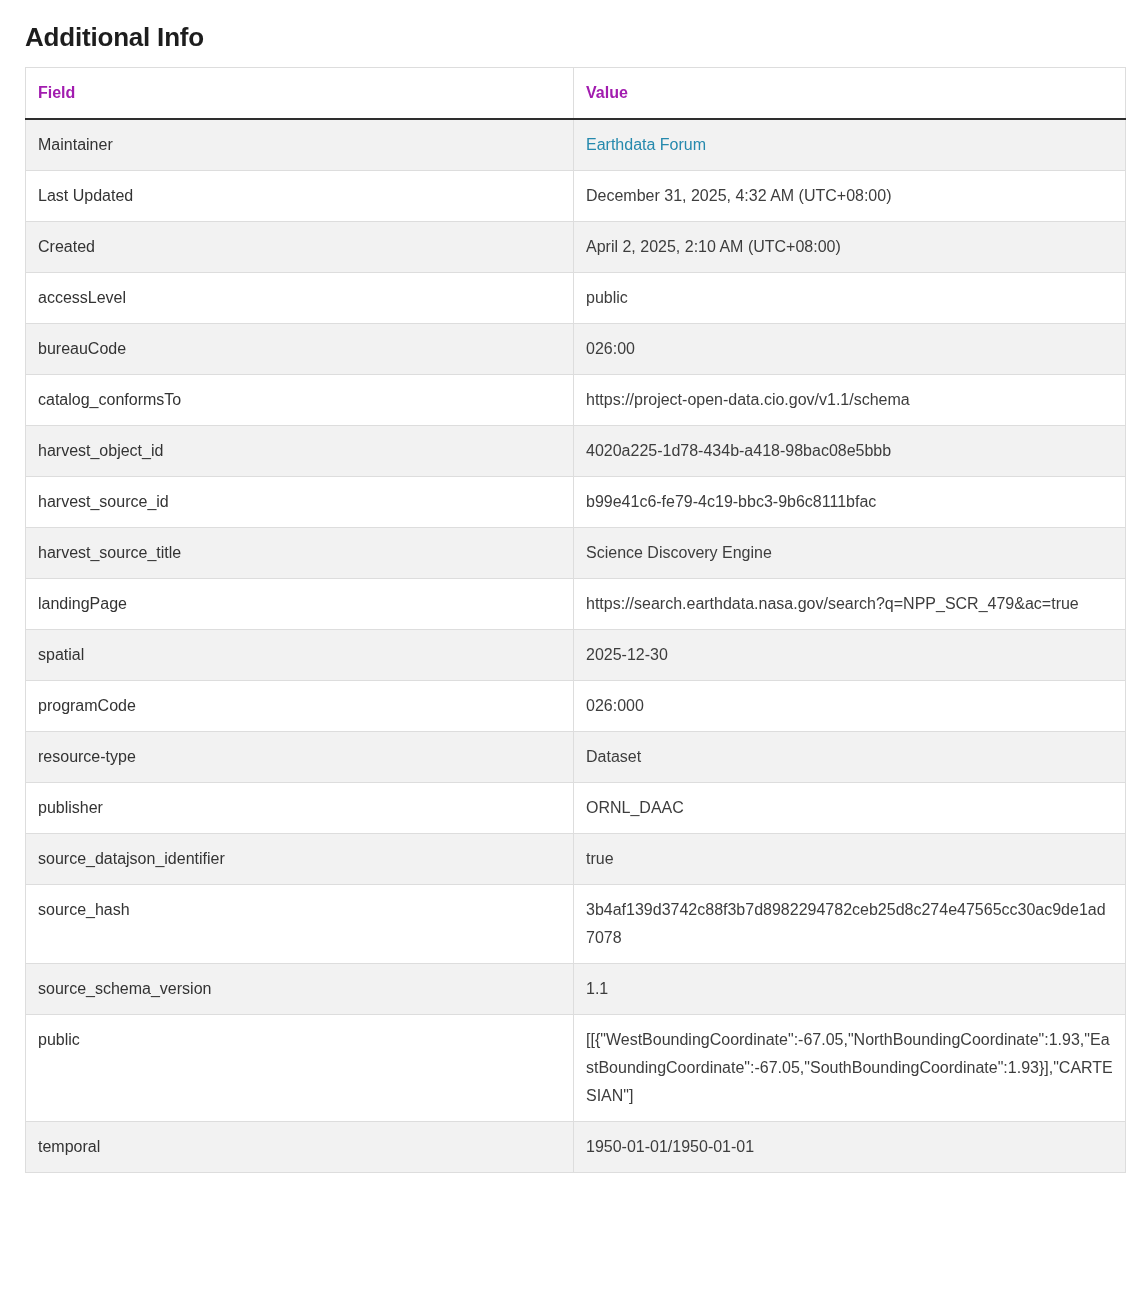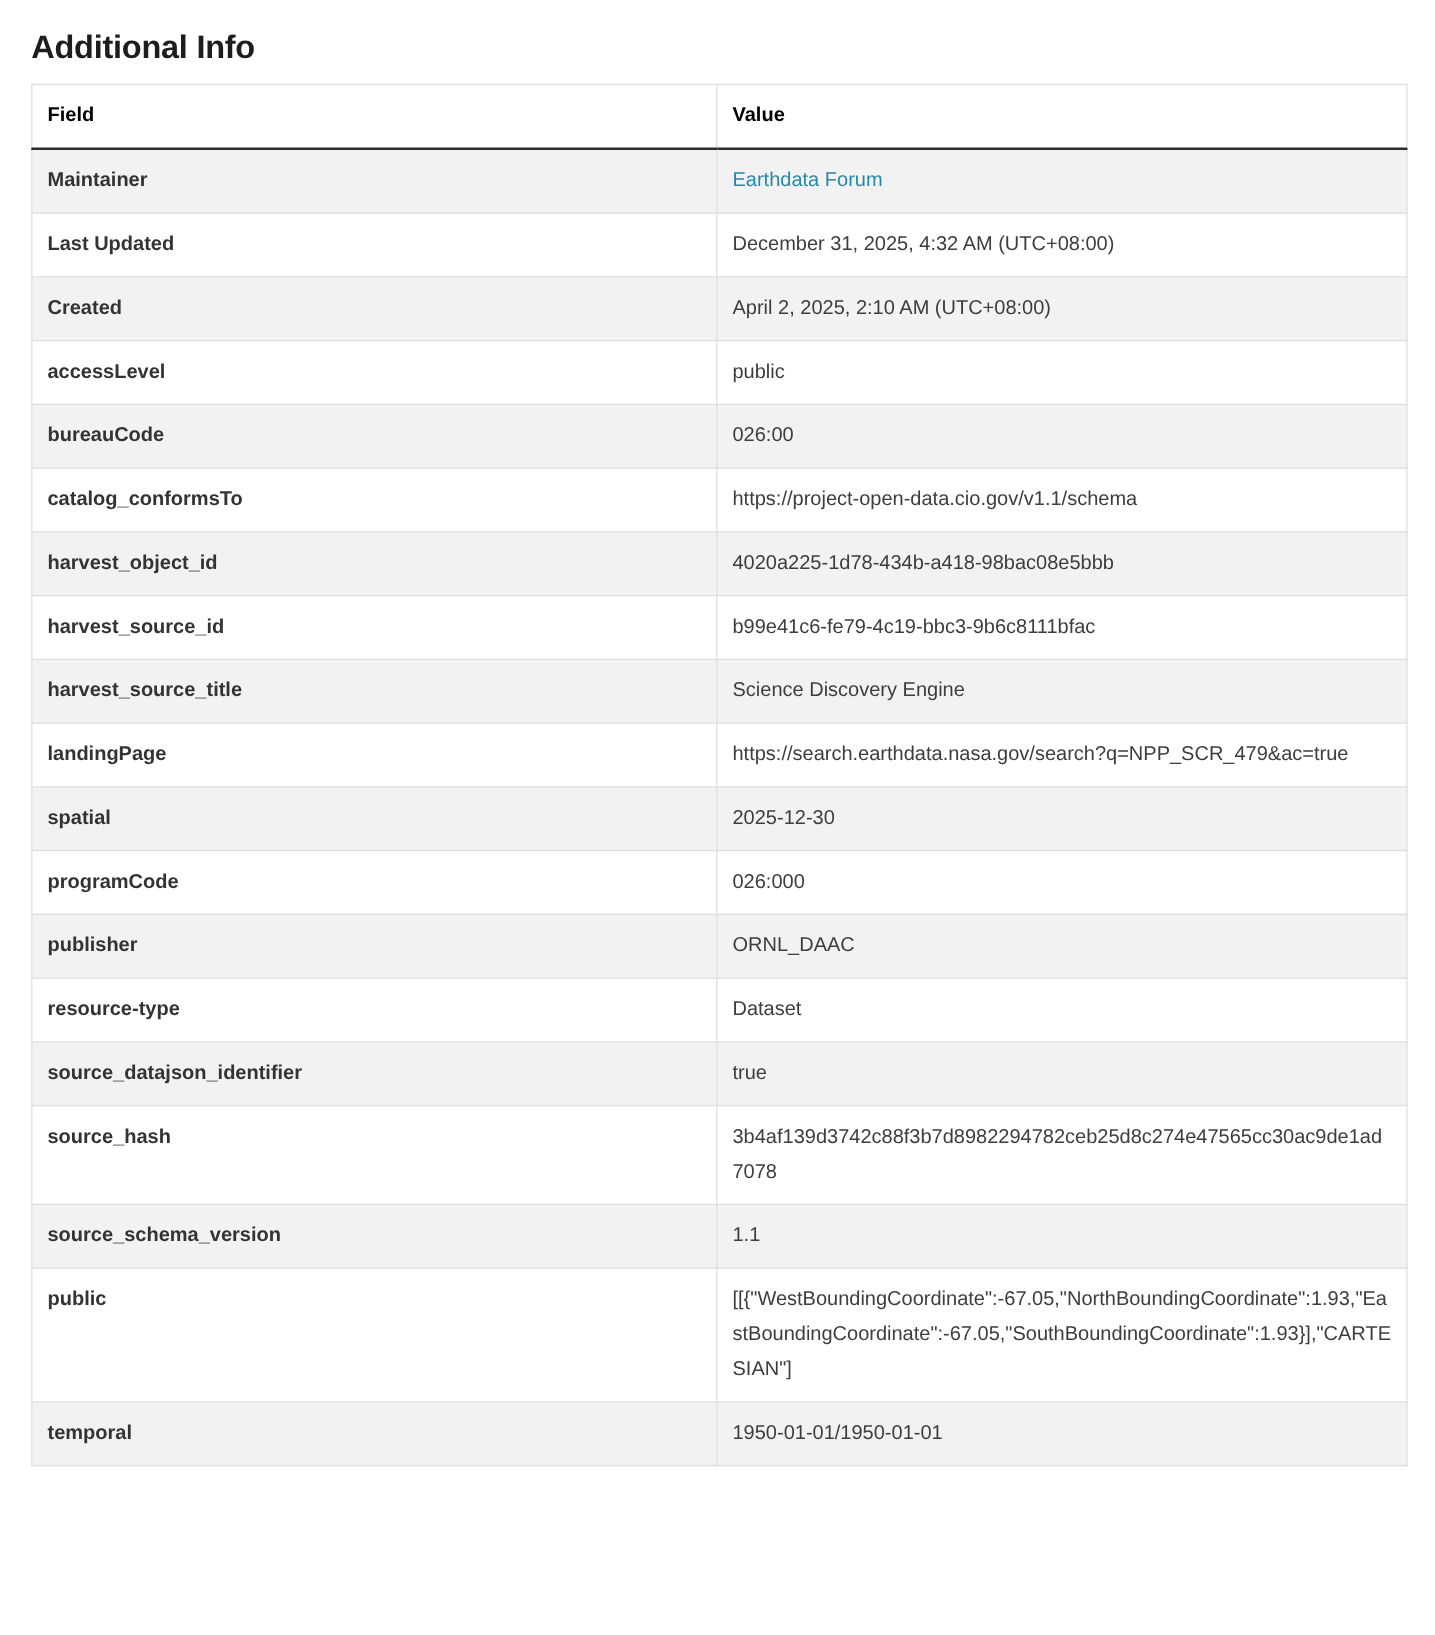--- a/index.html
+++ b/index.html
@@ -39,32 +39,32 @@
     text-align: left;
     vertical-align: top;
     padding: 11px 12px;
     line-height: 28px;
     border: 1px solid #dddddd;
     overflow-wrap: anywhere;
     word-break: break-word;
   }
   .info-table thead th {
     font-weight: 700;
-    color: #000000;
+    color: #a21caf;
     border-bottom: 2px solid #2e2e2e;
     background: #ffffff;
   }
   .info-table tbody tr:nth-child(odd) {
     background: #f2f2f2;
   }
   .info-table tbody tr:nth-child(even) {
     background: #ffffff;
   }
   .field-cell {
-    font-weight: 700;
+    font-weight: 400;
     color: #333333;
   }
   .value-cell {
     color: #3d3d3d;
   }
   .value-link {
     color: #2589ad;
     text-decoration: none;
     cursor: pointer;
   }
@@ -140,26 +140,26 @@
           </tr>
           <tr>
             <td class="field-cell">spatial</td>
             <td class="value-cell">2025-12-30</td>
           </tr>
           <tr>
             <td class="field-cell">programCode</td>
             <td class="value-cell">026:000</td>
           </tr>
           <tr>
+            <td class="field-cell">resource-type</td>
+            <td class="value-cell">Dataset</td>
+          </tr>
+          <tr>
             <td class="field-cell">publisher</td>
             <td class="value-cell">ORNL_DAAC</td>
-          </tr>
-          <tr>
-            <td class="field-cell">resource-type</td>
-            <td class="value-cell">Dataset</td>
           </tr>
           <tr>
             <td class="field-cell">source_datajson_identifier</td>
             <td class="value-cell">true</td>
           </tr>
           <tr>
             <td class="field-cell">source_hash</td>
             <td class="value-cell">3b4af139d3742c88f3b7d8982294782ceb25d8c274e47565cc30ac9de1ad7078</td>
           </tr>
           <tr>

